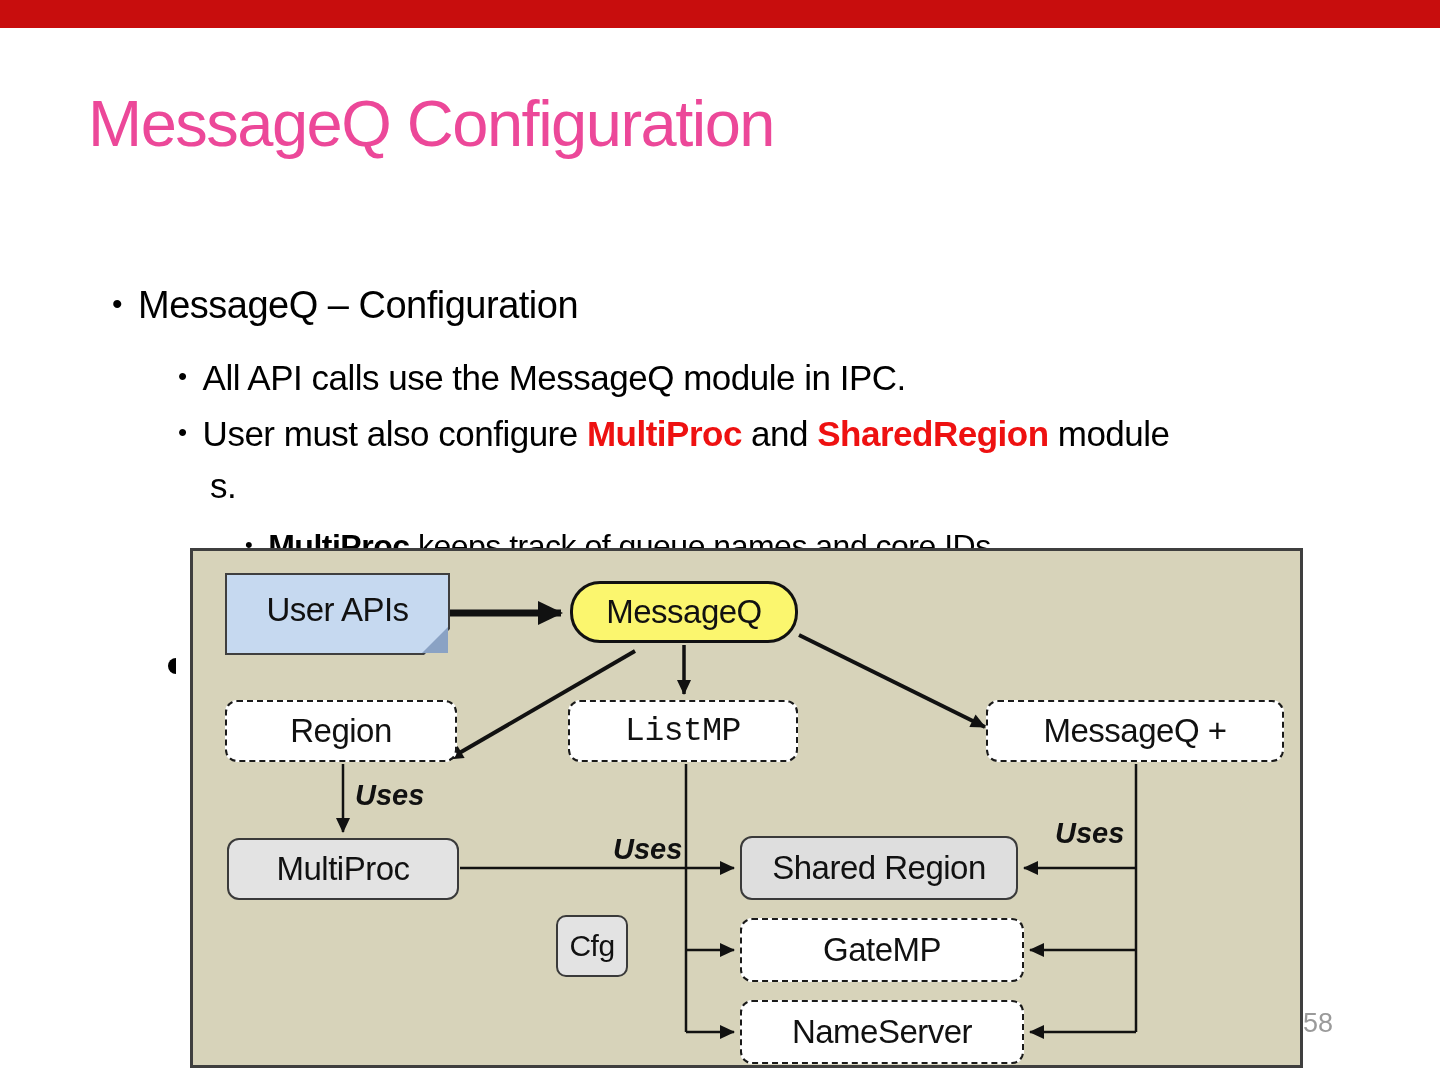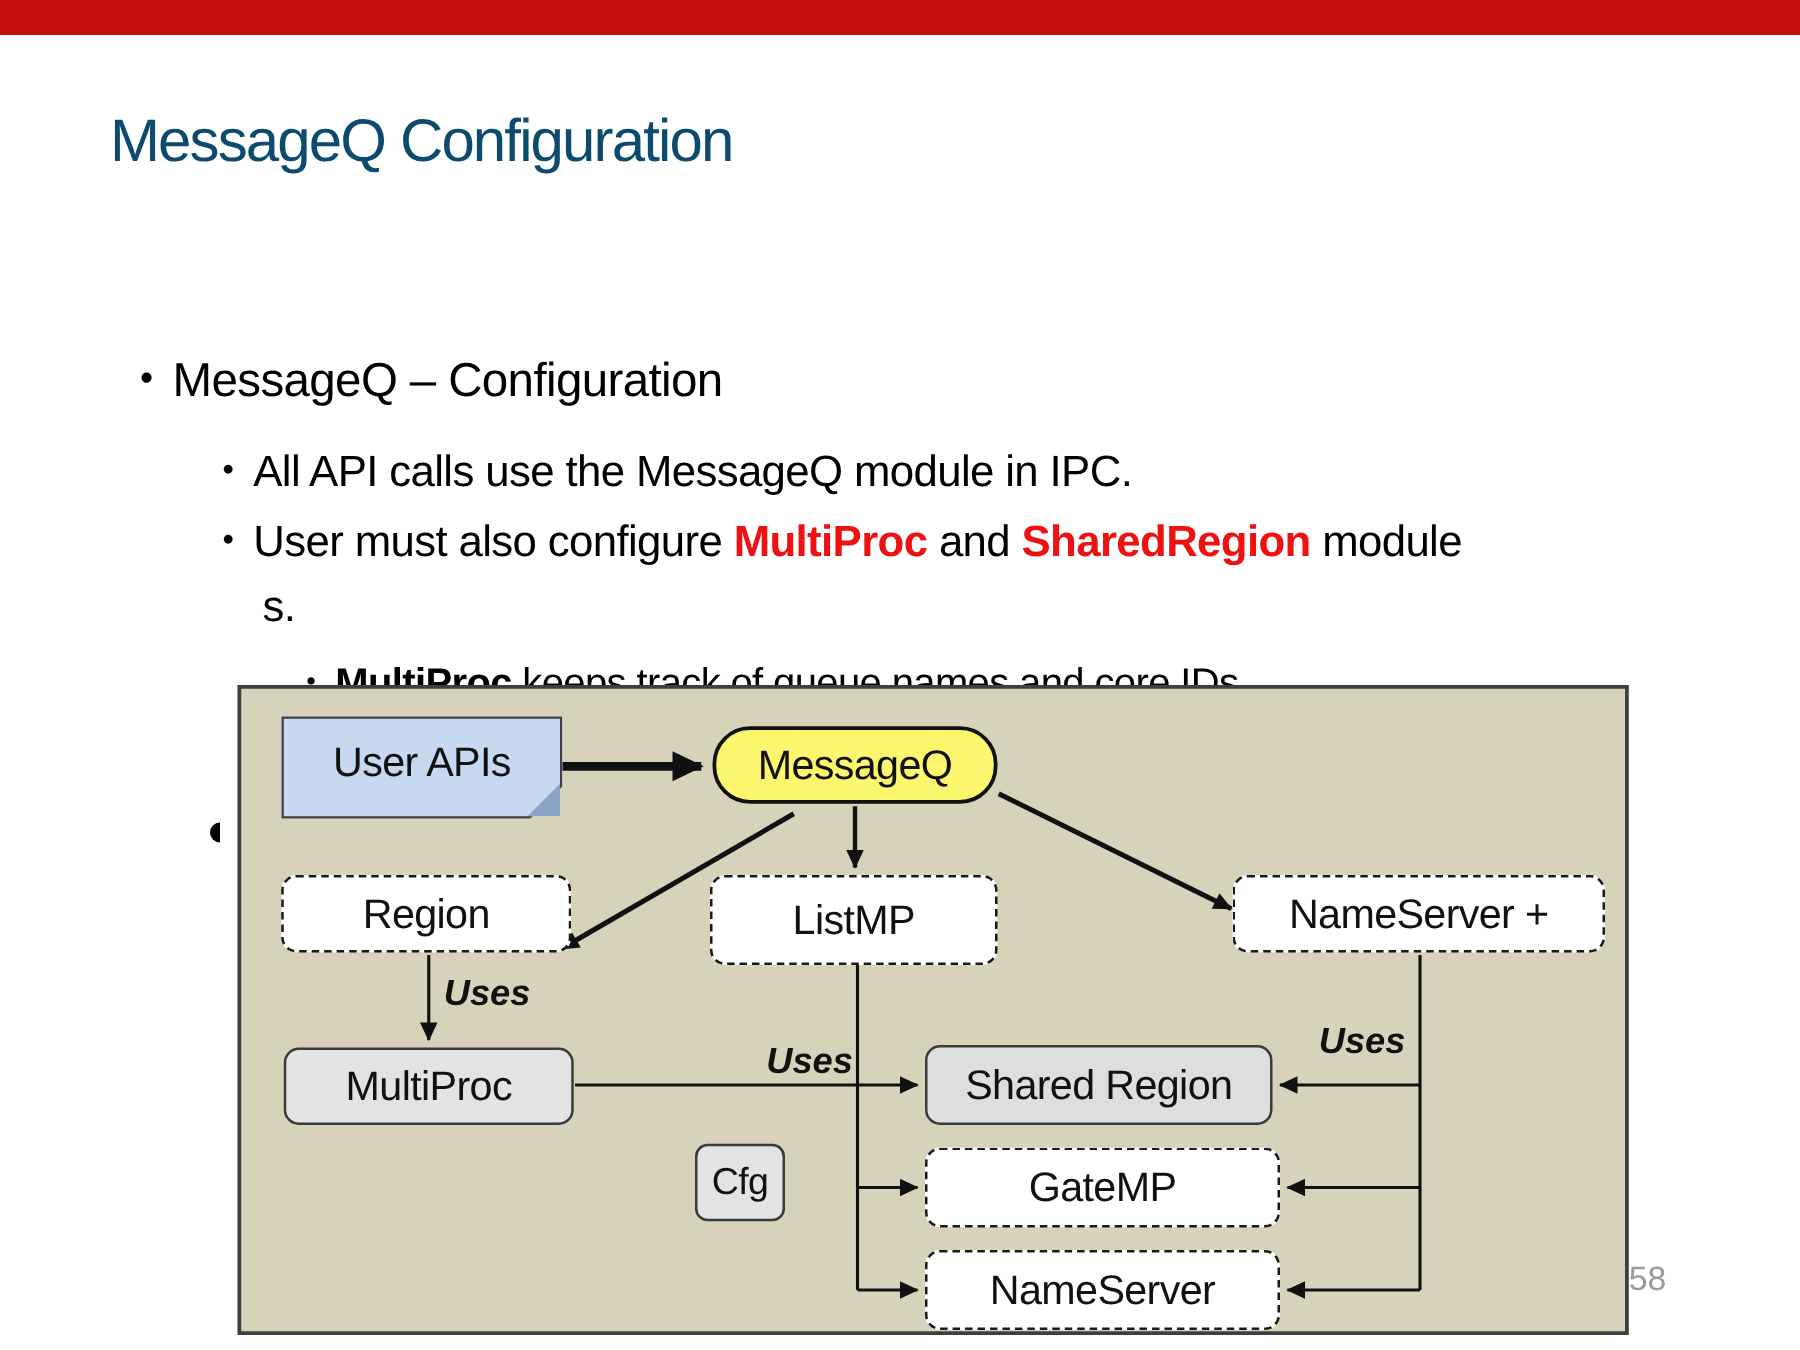--- a/index.html
+++ b/index.html
@@ -1,19 +1,19 @@
 <!DOCTYPE html>
 <html><head>
 <meta charset="utf-8">
 <style>
   html,body{margin:0;padding:0;background:#fff;}
   .slide{position:relative;width:1440px;height:1080px;background:#ffffff;overflow:hidden;
          font-family:"Liberation Sans","DejaVu Sans",sans-serif;color:#000;}
   .topbar{position:absolute;left:0;top:0;width:1440px;height:28px;background:#c80d0d;}
-  .title{position:absolute;left:88px;top:86px;font-size:48px;letter-spacing:-1.5px;color:#0c4a6e;white-space:nowrap;}
+  .title{position:absolute;left:88px;top:86px;font-size:65px;letter-spacing:-1.5px;color:#ec4899;white-space:nowrap;}
   .line{position:absolute;white-space:nowrap;}
   .b-dot{display:inline-block;vertical-align:middle;margin-right:16px;transform:translateY(-4px);}
   .l1{left:112px;top:284px;font-size:38px;letter-spacing:-0.5px;}
   .l1 .b-dot{font-size:30px;}
   .l2{font-size:35px;letter-spacing:-0.5px;}
   .l2 .b-dot{font-size:26px;}
   .l2a{left:178px;top:358px;}
   .l2b{left:178px;top:414px;}
   .l2c{left:210px;top:466px;}
   .l3{left:245px;top:528px;font-size:32px;letter-spacing:-0.5px;}
@@ -32,21 +32,21 @@
   .grayb{background:#e3e3e3;border:2.5px solid #3a3a3a;border-radius:12px;}
   .n-userapis{left:32px;top:22px;width:225px;height:82px;}
   .ua-body{position:absolute;left:0;top:0;width:100%;height:100%;background:#c6d9f0;
            border:2.5px solid #3f3f3f;box-sizing:border-box;
            clip-path:polygon(0 0,100% 0,100% calc(100% - 26px),calc(100% - 26px) 100%,0 100%);}
   .ua-fold{position:absolute;right:2px;bottom:2px;width:26px;height:26px;background:#8aa2c4;
            clip-path:polygon(0 100%,100% 0,100% 100%);}
   .ua-label{position:absolute;left:0;top:0;width:100%;height:74px;display:flex;align-items:center;justify-content:center;}
   .n-messageq{left:377px;top:30px;width:228px;height:62px;background:#fbf66e;border:3px solid #111;border-radius:30px;}
   .n-notify{left:32px;top:149px;width:232px;height:62px;}
-  .n-listmp{left:375px;top:149px;width:230px;height:72px;}
+  .n-listmp{left:375px;top:149px;width:230px;height:62px;font-family:Liberation Mono, monospace;}
   .n-heapmemmp{left:793px;top:149px;width:298px;height:62px;}
   .n-multiproc{left:34px;top:287px;width:232px;height:62px;}
   .n-sharedregion{left:547px;top:285px;width:278px;height:64px;background:#dedede;}
   .n-cfg{left:363px;top:364px;width:72px;height:62px;font-size:30px;border-radius:10px;}
   .n-gatemp{left:547px;top:367px;width:284px;height:64px;}
   .n-nameserver{left:547px;top:449px;width:284px;height:64px;}
   .uses{position:absolute;font-size:29px;font-weight:bold;font-style:italic;color:#111;}
   .uses1{left:162px;top:228px;}
   .uses2{left:420px;top:282px;}
   .uses3{left:862px;top:266px;}
@@ -110,21 +110,21 @@
 
     <div class="node n-userapis">
       <div class="ua-body"></div>
       <div class="ua-fold"></div>
       <div class="ua-label">User APIs</div>
     </div>
 
     <div class="node n-messageq">MessageQ</div>
     <div class="node dashed n-notify">Region</div>
     <div class="node dashed n-listmp">ListMP</div>
-    <div class="node dashed n-heapmemmp">NameServer +</div>
+    <div class="node dashed n-heapmemmp">MessageQ +</div>
     <div class="node grayb n-multiproc">MultiProc</div>
     <div class="node grayb n-sharedregion">Shared Region</div>
     <div class="node grayb n-cfg">Cfg</div>
     <div class="node dashed n-gatemp">GateMP</div>
     <div class="node dashed n-nameserver">NameServer</div>
 
     <div class="uses uses1">Uses</div>
     <div class="uses uses2">Uses</div>
     <div class="uses uses3">Uses</div>
   </div>

